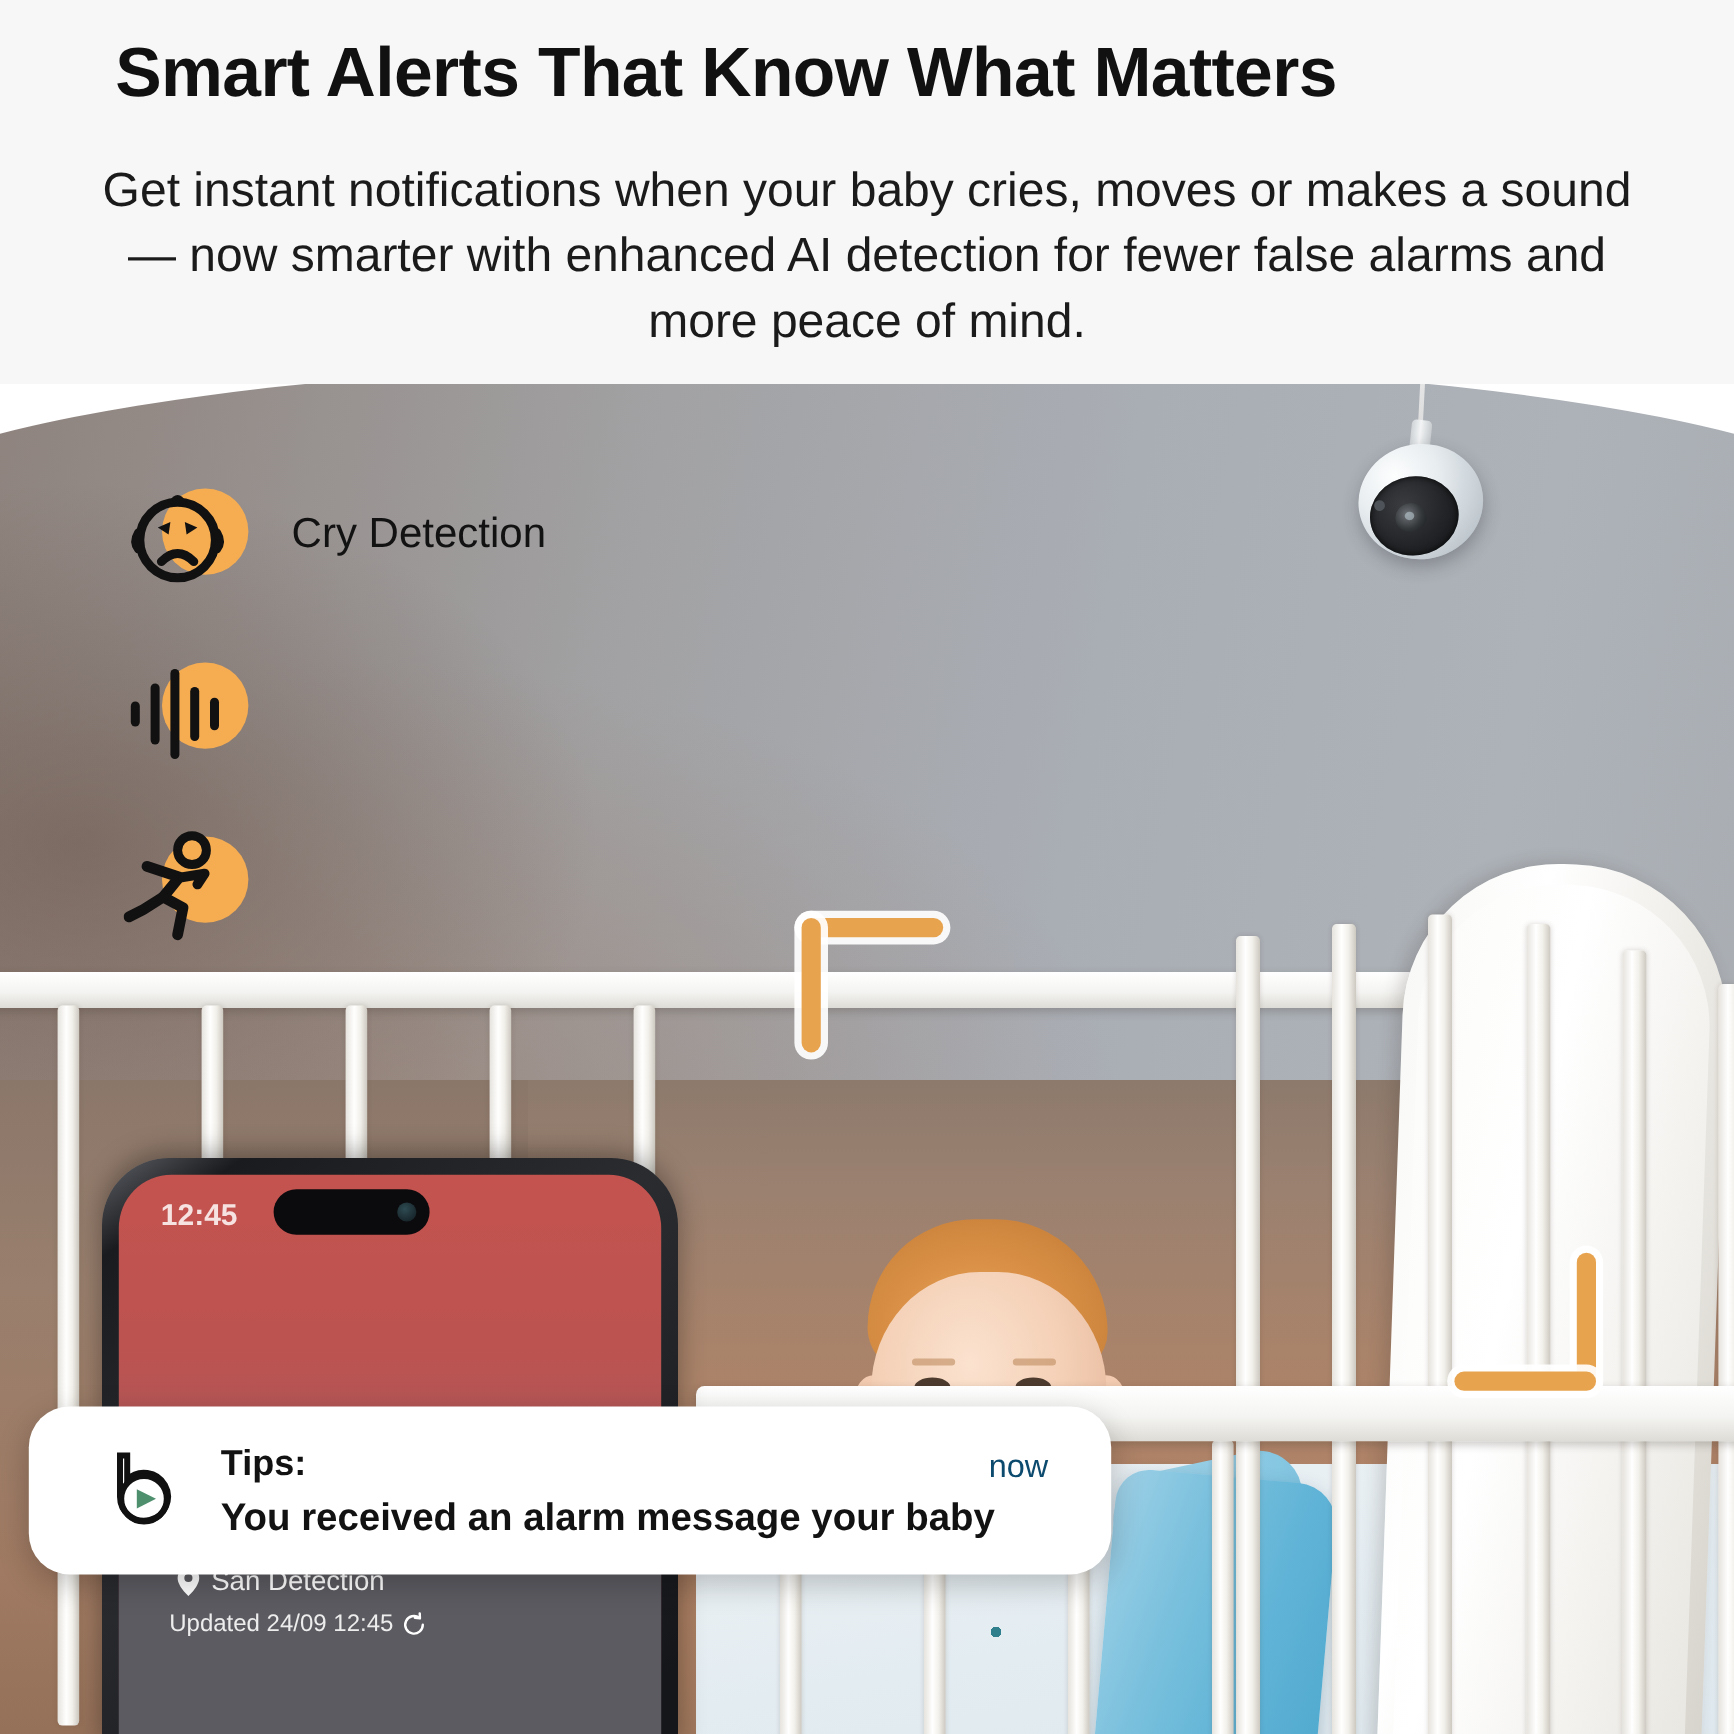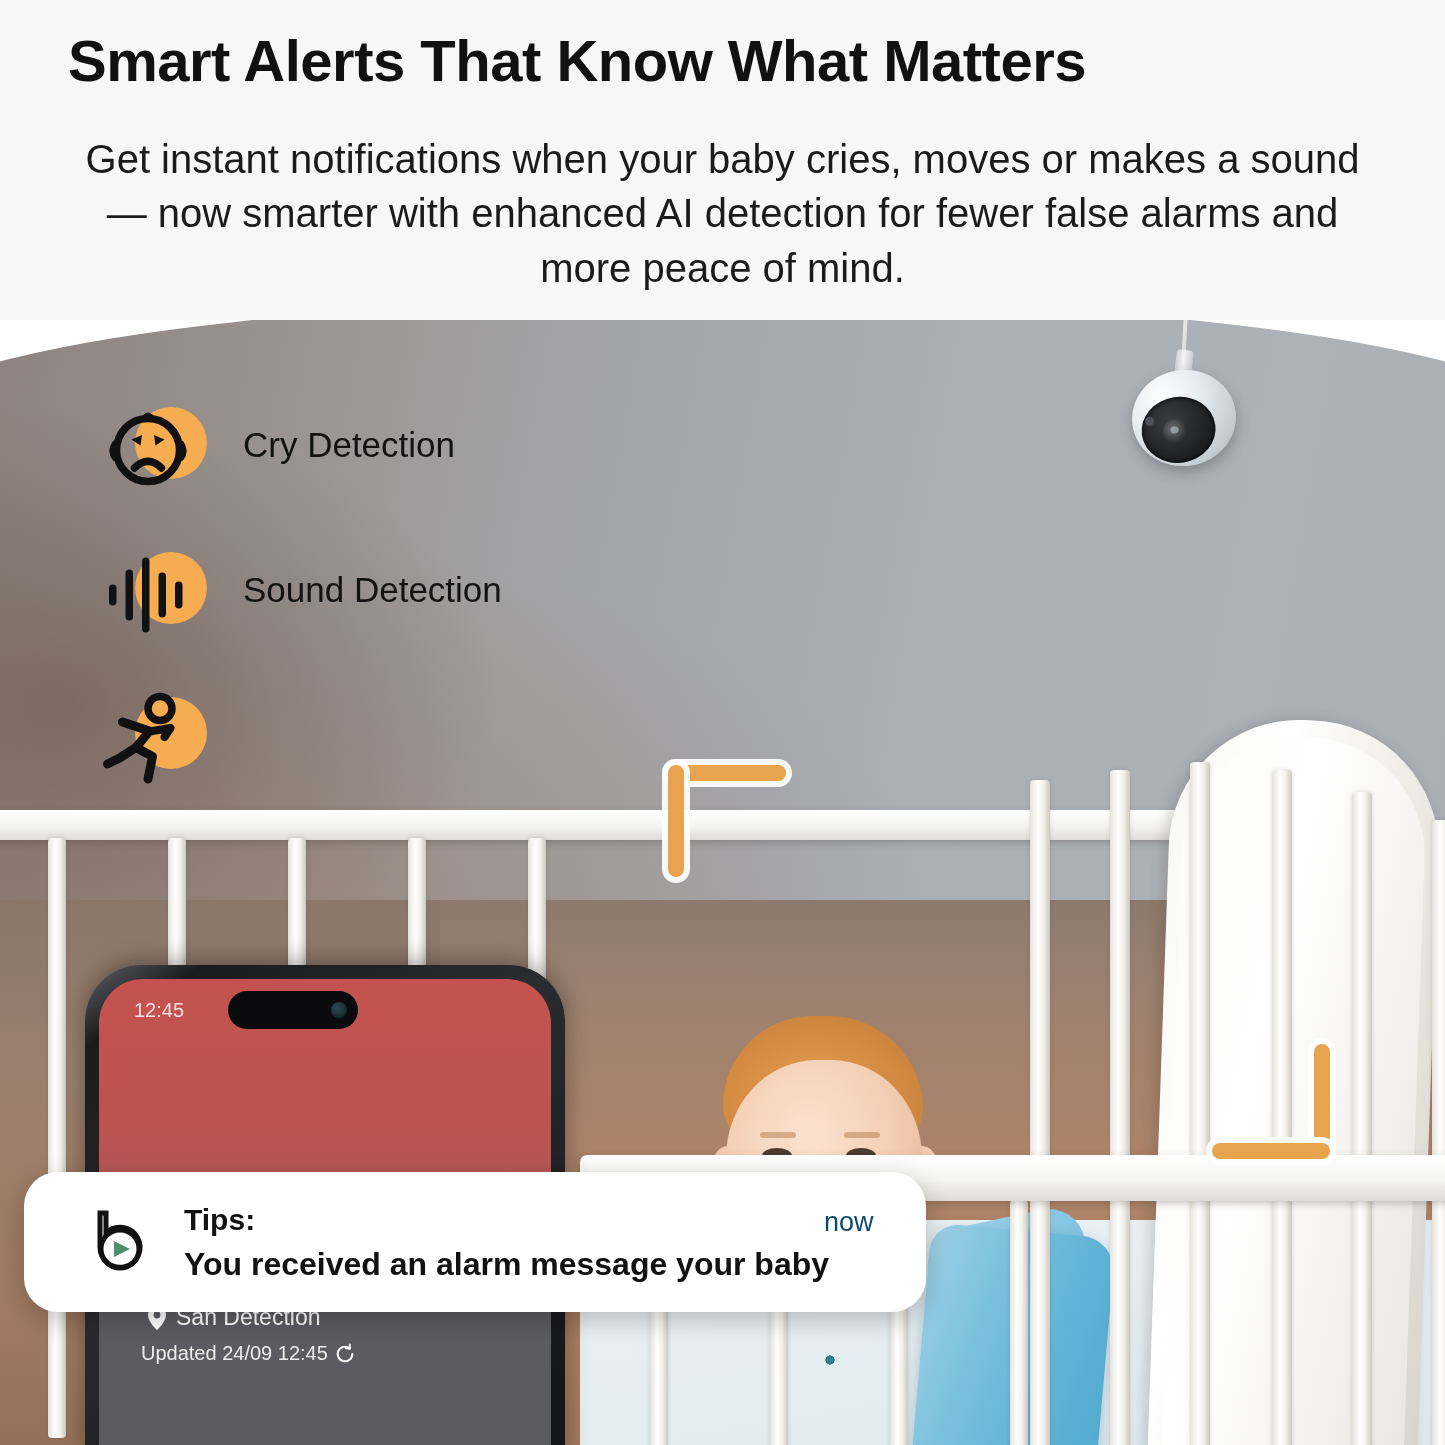--- a/index.html
+++ b/index.html
@@ -23,20 +23,21 @@
     text-align: center;
   }
   #headline {
     position: absolute;
     left: 0; top: 28px; width: 1154px;
     font-size: 58px;
     font-weight: bold;
     letter-spacing: -0.5px;
     color: #111111;
     line-height: 1.15;
+    padding-left: 28px;
   }
   #subhead {
     position: absolute;
     left: 80px; top: 132px; width: 1285px;
     font-size: 40px;
     font-weight: 400;
     color: #1b1b1b;
     line-height: 1.36;
   }
 
@@ -325,21 +326,21 @@
   }
   #phone-screen {
     position: absolute; left: 14px; top: 14px;
     width: 452px; height: 476px;
     border-radius: 44px 44px 0 0;
     background: linear-gradient(180deg,#c4534f 0%,#bc5350 30%, #a95a5e 58%, #7b5d68 82%, #5d5a60 100%);
     overflow: hidden;
   }
   #phone-time {
     position: absolute; left: 35px; top: 20px;
-    font-size: 20px; color: #f6e2e0; font-weight: 400;
+    font-size: 25px; color: #f6e2e0; font-weight: 700;
   }
   #dynamic-island {
     position: absolute; left: 129px; top: 12px;
     width: 130px; height: 38px;
     background: #0b0b0d;
     border-radius: 20px;
   }
   #di-cam {
     position: absolute; left: 103px; top: 11px;
     width: 16px; height: 16px; border-radius: 50%;
@@ -480,21 +481,20 @@
         <div class="feat-icon">
           <div class="blob"></div>
           <svg class="glyph" width="96" height="96" viewBox="0 0 64 64">
             <rect x="4" y="27" width="5" height="14" rx="2.5" fill="#111"></rect>
             <rect x="15" y="17" width="5" height="34" rx="2.5" fill="#111"></rect>
             <rect x="26" y="9" width="5" height="50" rx="2.5" fill="#111"></rect>
             <rect x="37" y="19" width="5" height="30" rx="2.5" fill="#111"></rect>
             <rect x="48" y="25" width="5" height="18" rx="2.5" fill="#111"></rect>
           </svg>
         </div>
-        <div class="feat-label">Sound Detection</div>
       </div>
 
       <div class="feat">
         <div class="feat-icon">
           <div class="blob"></div>
           <svg class="glyph" width="96" height="96" viewBox="0 0 64 64">
             <circle cx="38" cy="13" r="8" fill="none" stroke="#111" stroke-width="5"></circle>
             <path d="M13 22 L31 28 L22 39 L33 45 L30 60" fill="none" stroke="#111" stroke-width="6" stroke-linecap="round" stroke-linejoin="round"></path>
             <path d="M22 39 L11 46 L3 50" fill="none" stroke="#111" stroke-width="6" stroke-linecap="round"></path>
             <path d="M33 28 L45 26 L41 32" fill="none" stroke="#111" stroke-width="5.5" stroke-linecap="round" stroke-linejoin="round"></path>

